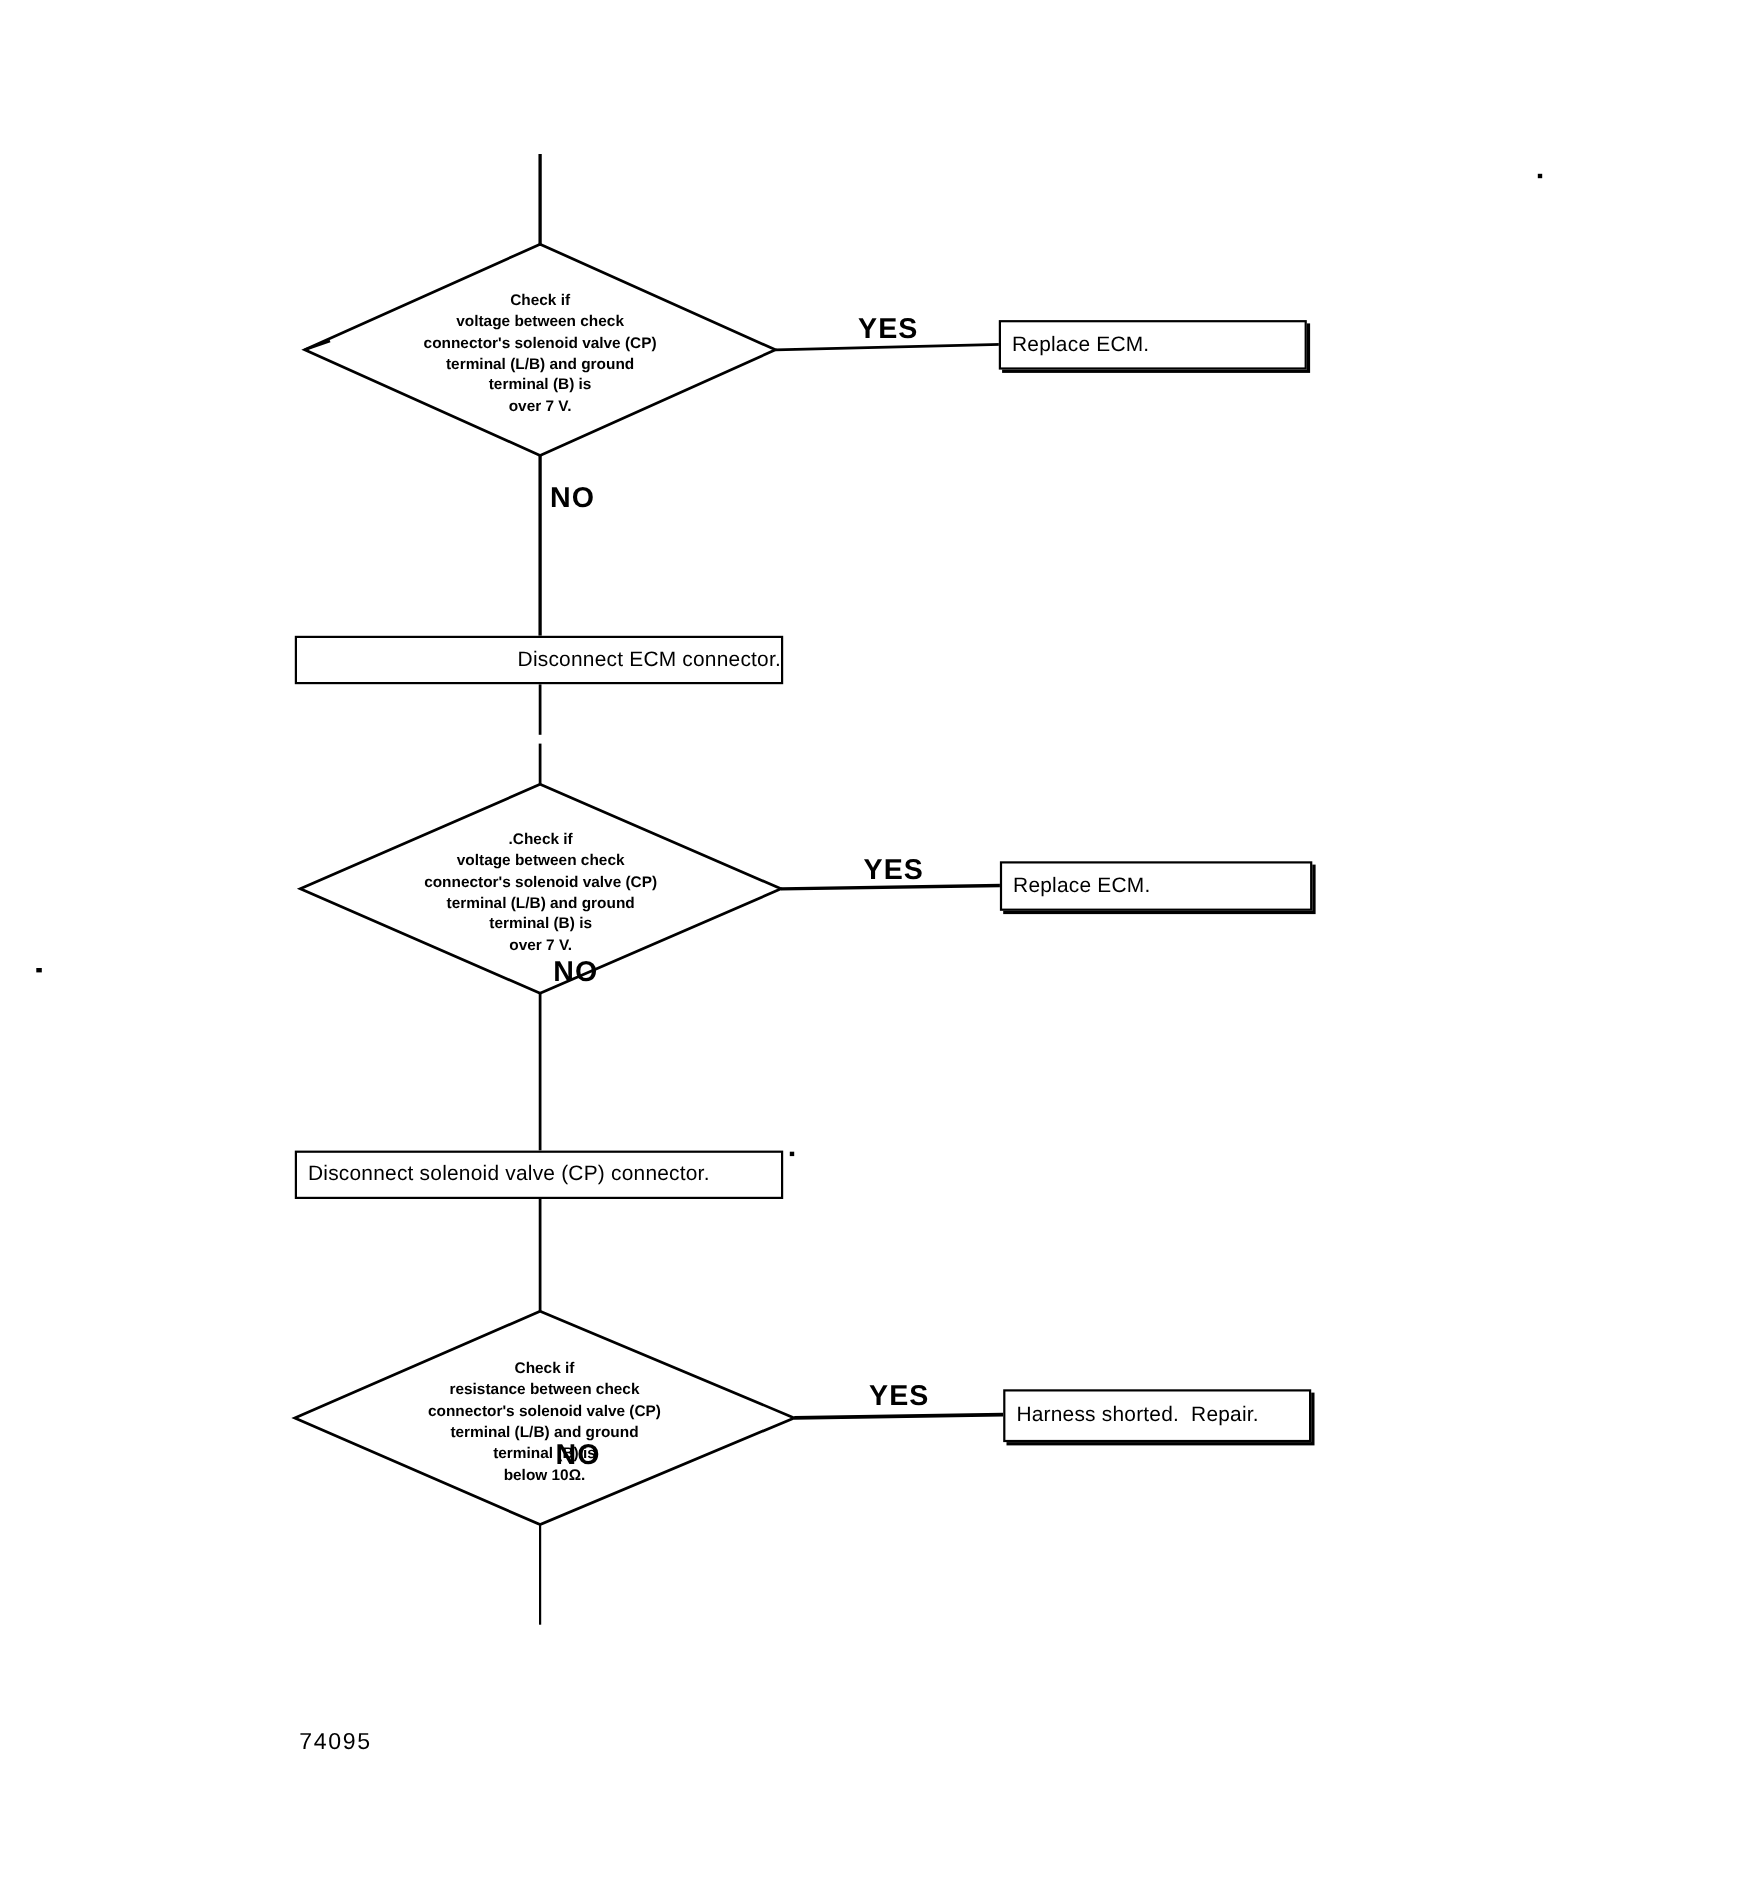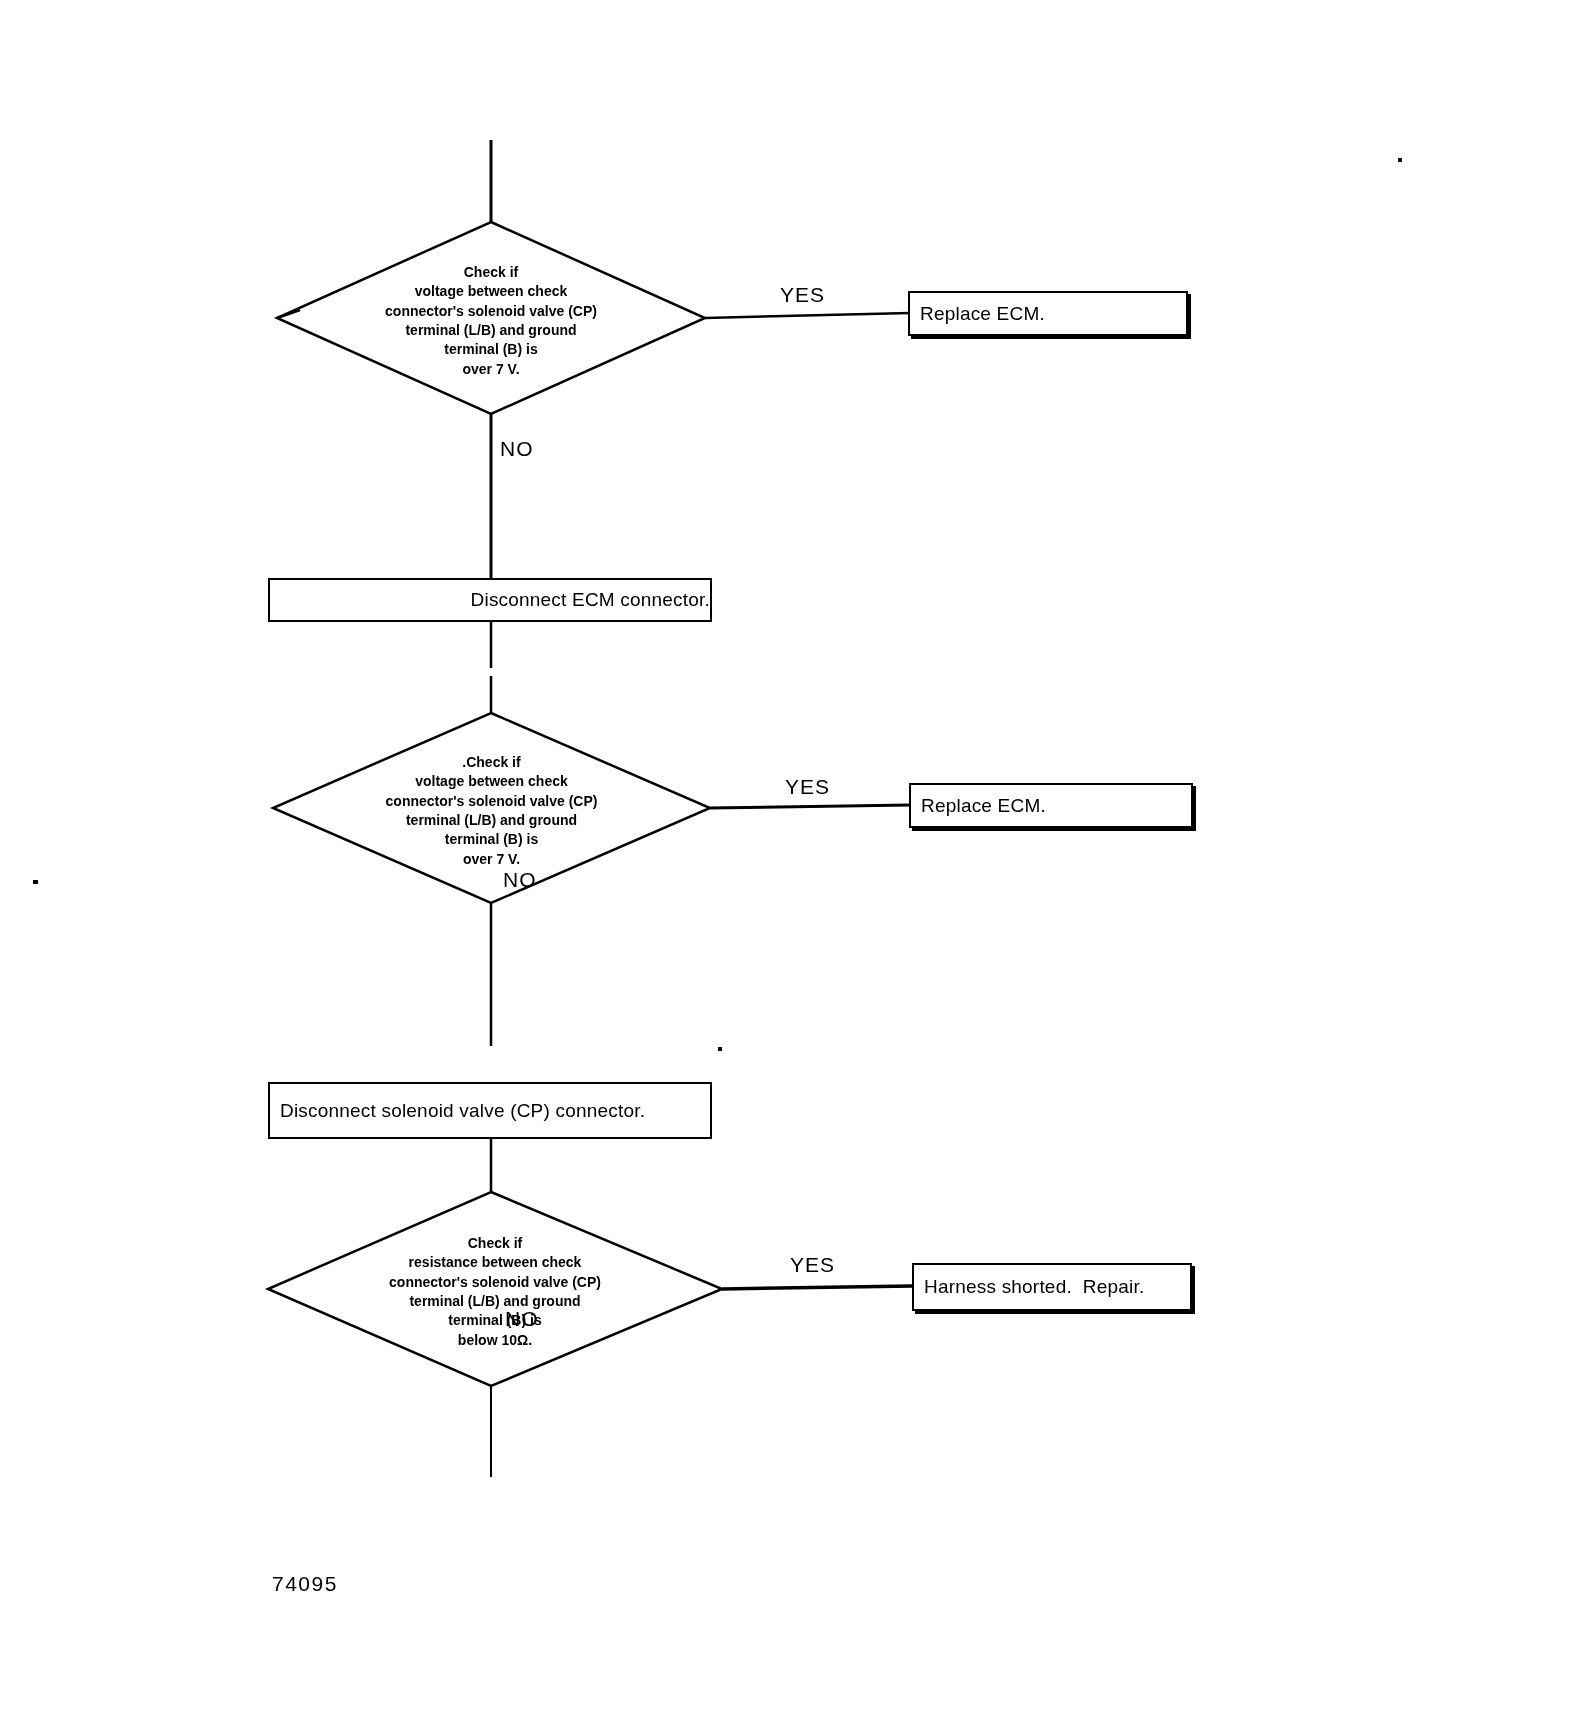--- a/index.html
+++ b/index.html
@@ -42,21 +42,21 @@
     border:2px solid #000;
     box-shadow:3px 3px 0 0 #000;
   }
   .proc-box .lbl{
     font-size:19px;font-weight:400;padding-left:10px;letter-spacing:0.2px;
     white-space:pre;
   }
 
   
   .branch-label{
-    position:absolute;font-size:21px;font-weight:400;letter-spacing:1px;
+    position:absolute;font-size:26px;font-weight:700;letter-spacing:1px;
   }
 
   
   #figure-id{
     position:absolute;left:272px;top:1572px;
     font-size:21px;font-weight:400;letter-spacing:1.5px;
   }
 
   
   .speck{position:absolute;background:#000;}
@@ -128,21 +128,21 @@
   </div>
 
   <div class="branch-label" style="left:785px;top:775px;">YES</div>
 
   <div class="proc-box double" style="left:909px;top:783px;width:284px;height:45px;">
     <span class="lbl">Replace ECM.</span>
   </div>
 
   <div class="branch-label" style="left:503px;top:868px;">NO</div>
 
-  <div class="proc-box" style="left:268px;top:1082px;width:444px;height:57px;">
+  <div class="proc-box" style="left:268px;top:1046px;width:444px;height:44px;">
     <span class="lbl">Disconnect solenoid valve (CP) connector.</span>
   </div>
 
   <div class="diamond-wrap" style="left:268px;top:1192px;width:454px;height:194px;">
     <div class="diamond-text">Check if
 resistance between check
 connector's solenoid valve (CP)
 terminal (L/B) and ground
 terminal (B) is
 below 10Ω.</div>

